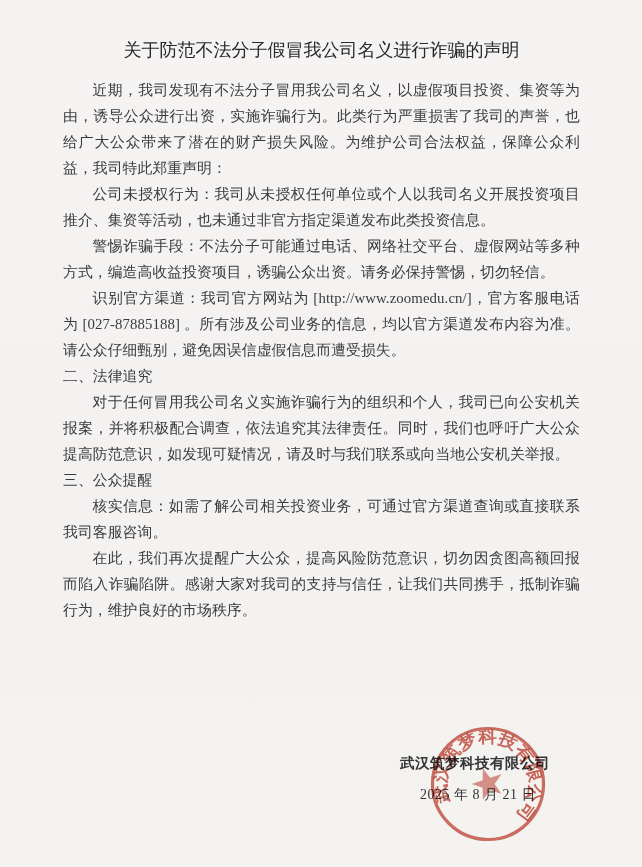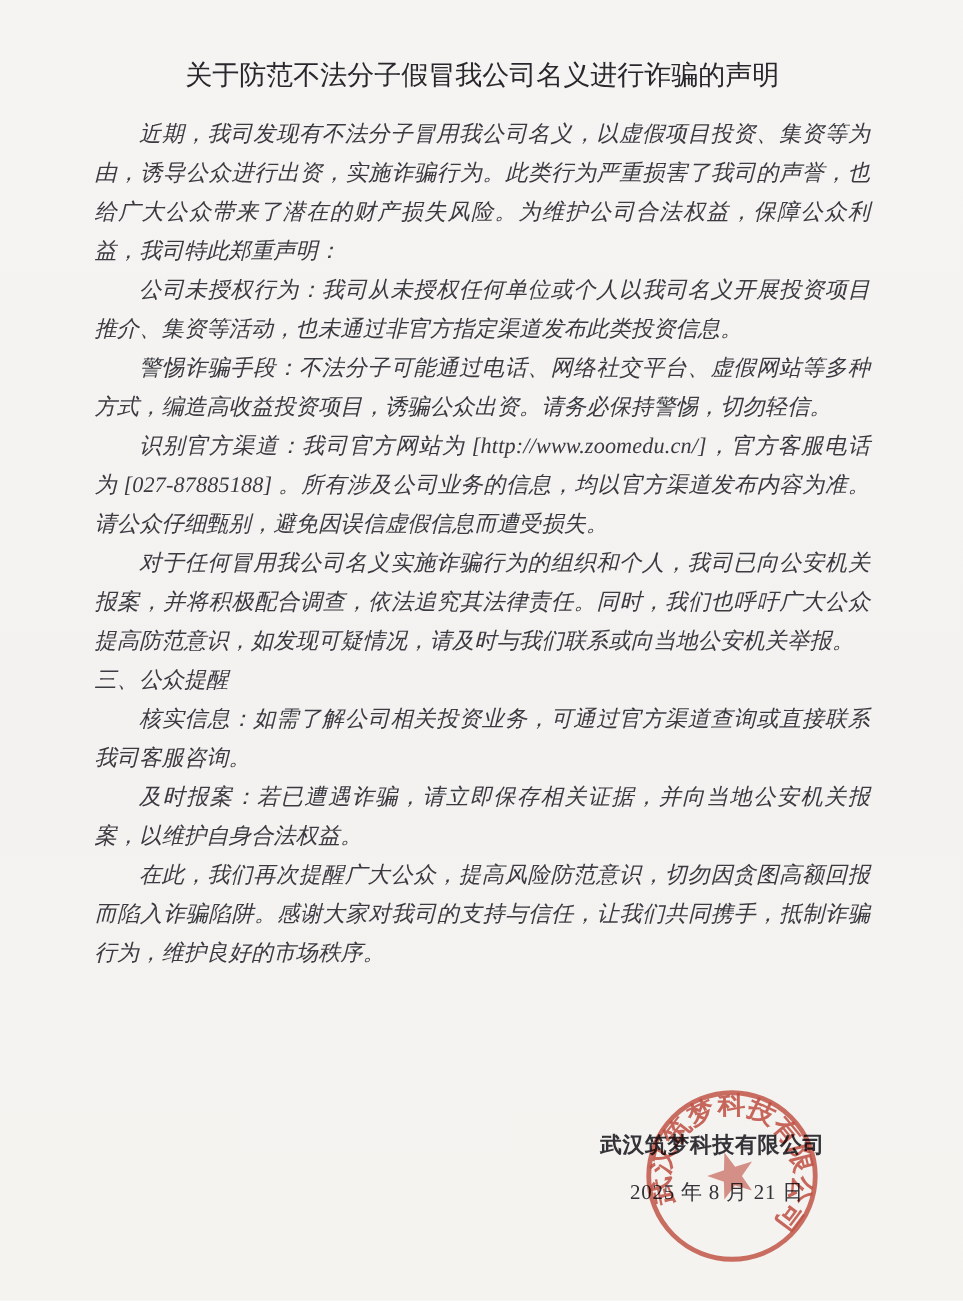--- a/index.html
+++ b/index.html
@@ -24,21 +24,20 @@
     letter-spacing:0px;
   }
   .para{
     margin:0;
     font-size:14.8px;
     line-height:26px;
     text-align:justify;
     text-justify:inter-ideograph;
     text-indent:2em;
     letter-spacing:0.1px;
-    font-style:italic;
   }
   .para.heading{
     text-indent:0;
   }
   .sig-company{
     position:absolute;top:754px;right:92px;
     font-size:14.5px;font-weight:600;color:#333338;
     letter-spacing:0.5px;white-space:nowrap;
   }
   .sig-date{
@@ -64,24 +63,24 @@
 
 <div class="paper">
 
   <div class="doc">
     <h1 class="title">关于防范不法分子假冒我公司名义进行诈骗的声明</h1>
     <div>
         <p class="para">近期，我司发现有不法分子冒用我公司名义，以虚假项目投资、集资等为由，诱导公众进行出资，实施诈骗行为。此类行为严重损害了我司的声誉，也给广大公众带来了潜在的财产损失风险。为维护公司合法权益，保障公众利益，我司特此郑重声明：</p>
         <p class="para">公司未授权行为：我司从未授权任何单位或个人以我司名义开展投资项目推介、集资等活动，也未通过非官方指定渠道发布此类投资信息。</p>
         <p class="para">警惕诈骗手段：不法分子可能通过电话、网络社交平台、虚假网站等多种方式，编造高收益投资项目，诱骗公众出资。请务必保持警惕，切勿轻信。</p>
         <p class="para">识别官方渠道：我司官方网站为 [http://www.zoomedu.cn/]，官方客服电话为 [027-87885188] 。所有涉及公司业务的信息，均以官方渠道发布内容为准。请公众仔细甄别，避免因误信虚假信息而遭受损失。</p>
+        <p class="para heading">二、法律追究</p>
         <p class="para">对于任何冒用我公司名义实施诈骗行为的组织和个人，我司已向公安机关报案，并将积极配合调查，依法追究其法律责任。同时，我们也呼吁广大公众提高防范意识，如发现可疑情况，请及时与我们联系或向当地公安机关举报。</p>
         <p class="para heading">三、公众提醒</p>
         <p class="para">核实信息：如需了解公司相关投资业务，可通过官方渠道查询或直接联系我司客服咨询。</p>
-        <p class="para">及时报案：若已遭遇诈骗，请立即保存相关证据，并向当地公安机关报案，以维护自身合法权益。</p>
         <p class="para">在此，我们再次提醒广大公众，提高风险防范意识，切勿因贪图高额回报而陷入诈骗陷阱。感谢大家对我司的支持与信任，让我们共同携手，抵制诈骗行为，维护良好的市场秩序。</p>
       </div>
   </div>
 
   <div class="sig-company">武汉筑梦科技有限公司</div>
   <div class="sig-date">2025 年 8 月 21 日</div>
 
   <svg class="seal" viewBox="0 0 170 170" width="170" height="170" aria-hidden="true">
     <defs>
       <path id="sealArc" d="M 42.4 97.5 A 41.5 41.5 0 1 1 103.8 114.0" fill="none"></path>

